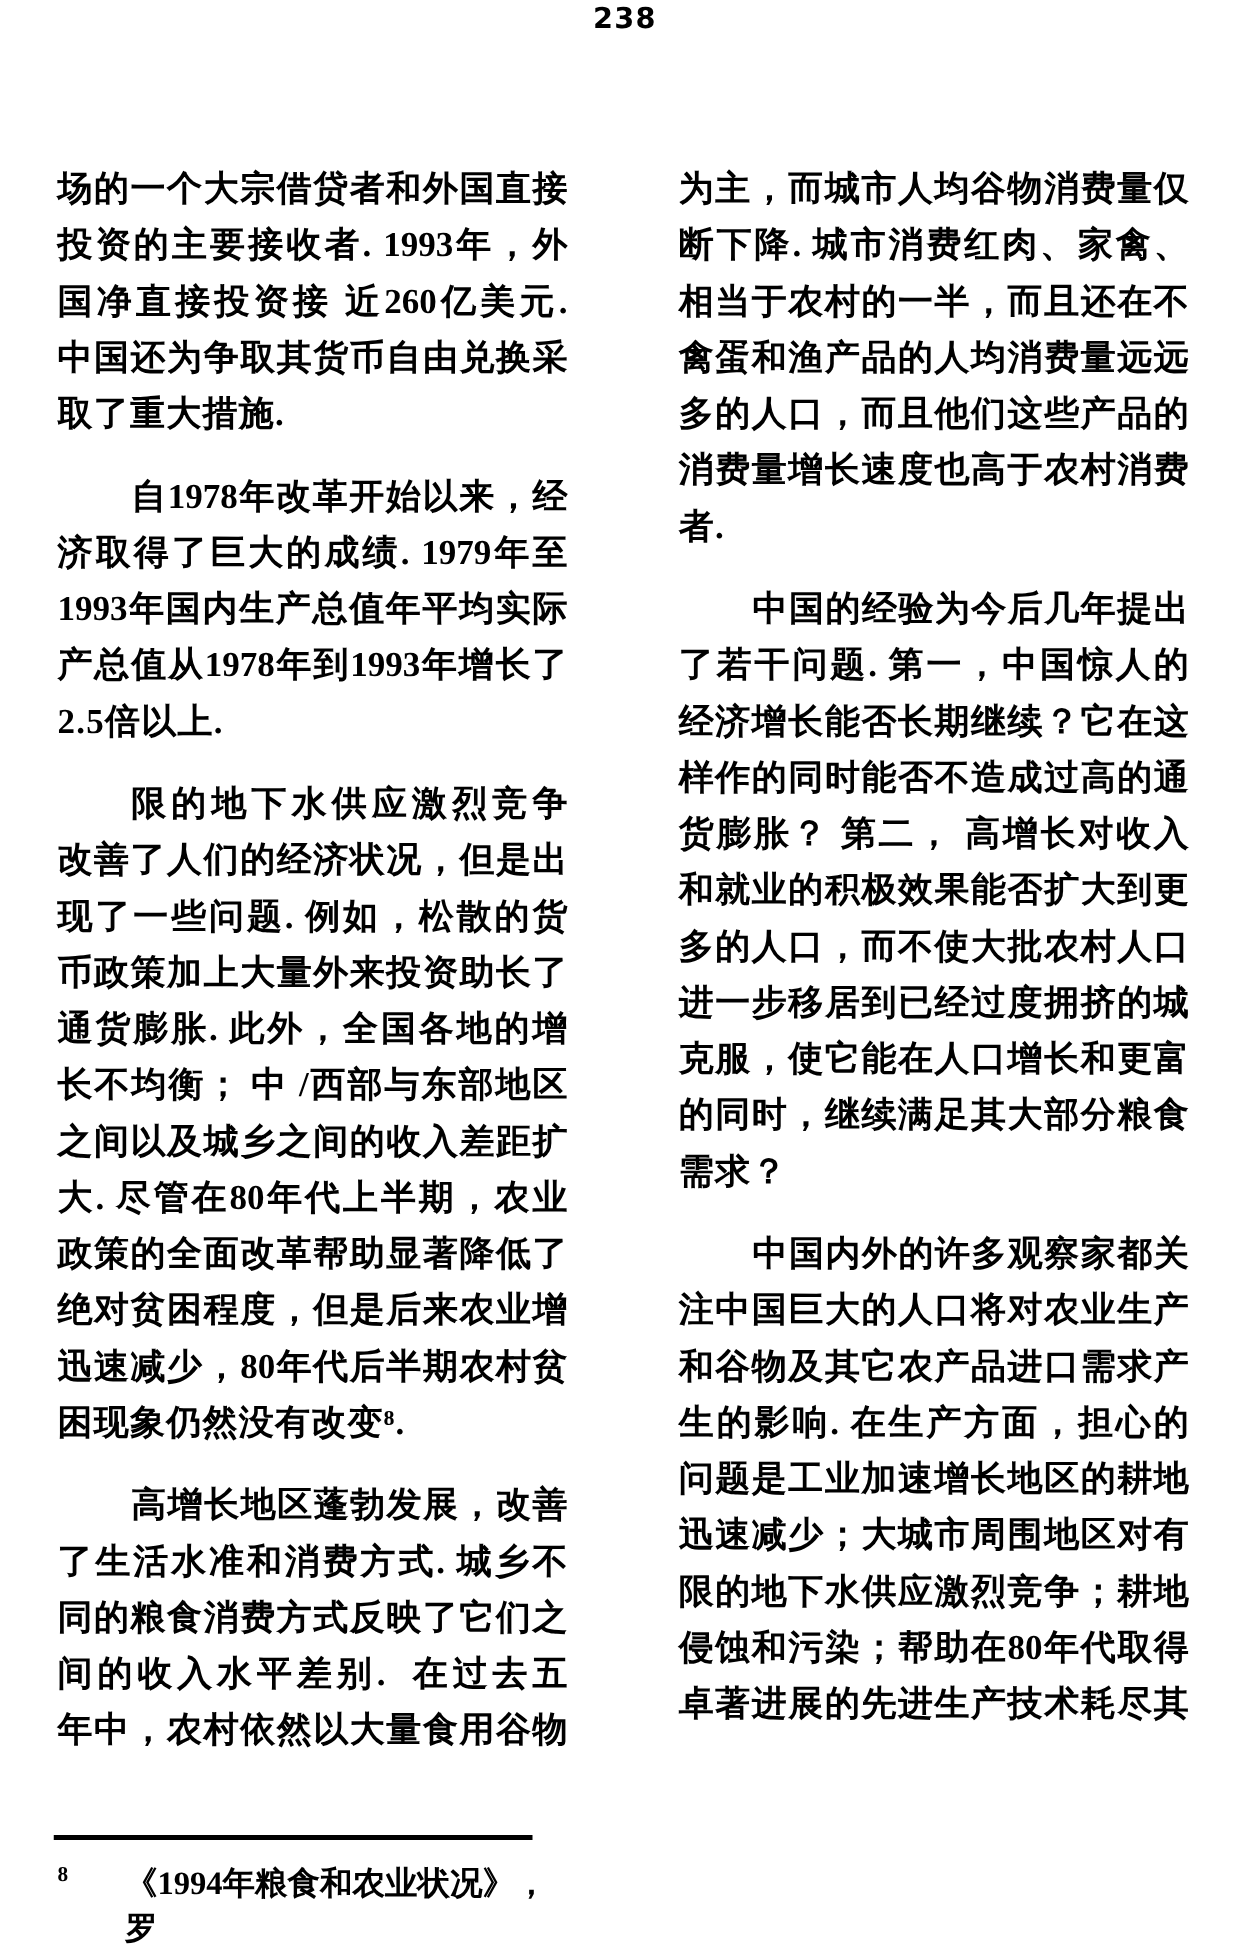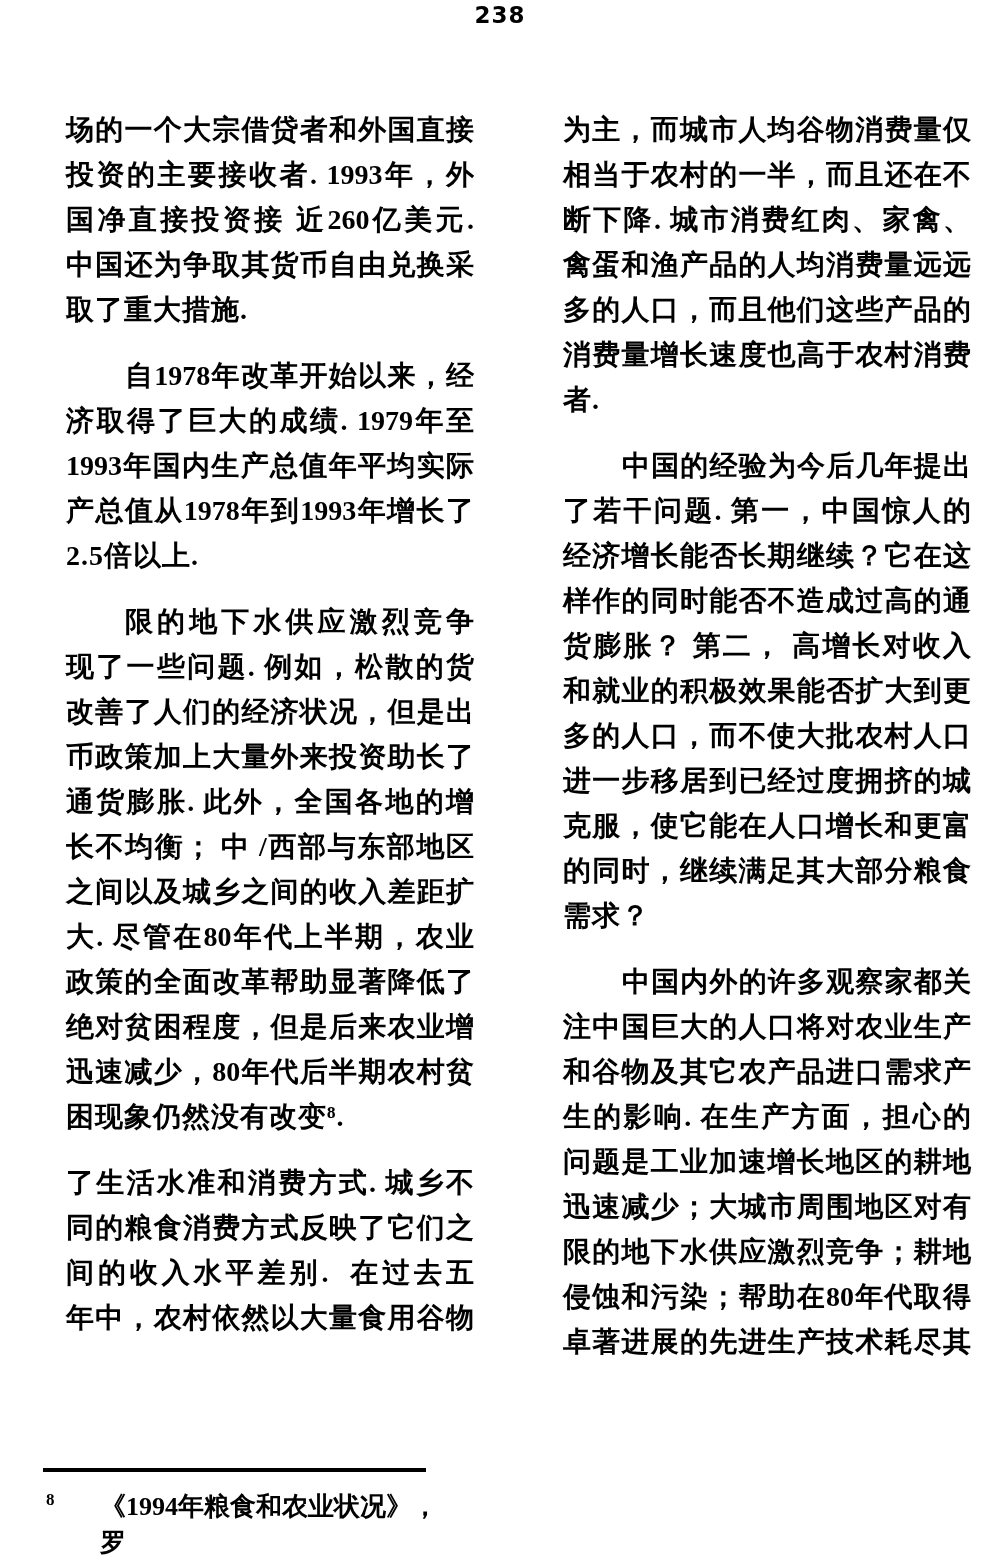--- a/index.html
+++ b/index.html
@@ -20,23 +20,22 @@
     left: 0;
     width: 100%;
     text-align: center;
     font-size: 23px;
     font-family: "DejaVu Sans", "Liberation Sans", sans-serif;
     font-weight: bold;
     letter-spacing: 1px;
   }
   .col {
     position: absolute;
-    top: 107px;
+    top: 129px;
     width: 408px;
-    margin-left: 20px;
   }
   .col-left  { left: 46px; }
   .col-right { left: 543px; }
   .para { margin: 0; }
   .para + .para { margin-top: 21px; }
   .line {
     height: 45px;
     line-height: 45px;
     font-size: 28px;
     text-align: justify;
@@ -92,44 +91,45 @@
       </div>
       <div class="para">
         <div class="line indent">自1978年改革开始以来，经</div>
         <div class="line">济取得了巨大的成绩. 1979年至</div>
         <div class="line">1993年国内生产总值年平均实际</div>
         <div class="line">产总值从1978年到1993年增长了</div>
         <div class="line end">2.5倍以上.</div>
       </div>
       <div class="para">
         <div class="line indent">限的地下水供应激烈竞争</div>
+        <div class="line">改善了人们的经济状况，但是出</div>
         <div class="line">现了一些问题. 例如，松散的货</div>
-        <div class="line">改善了人们的经济状况，但是出</div>
         <div class="line">币政策加上大量外来投资助长了</div>
         <div class="line">通货膨胀. 此外，全国各地的增</div>
         <div class="line">长不均衡； 中 /西部与东部地区</div>
         <div class="line">之间以及城乡之间的收入差距扩</div>
         <div class="line">大. 尽管在80年代上半期，农业</div>
         <div class="line">政策的全面改革帮助显著降低了</div>
         <div class="line">绝对贫困程度，但是后来农业增</div>
         <div class="line">迅速减少，80年代后半期农村贫</div>
         <div class="line end">困现象仍然没有改变⁸.</div>
       </div>
       <div class="para">
+        <div class="line indent">高增长地区蓬勃发展，改善</div>
         <div class="line">了生活水准和消费方式. 城乡不</div>
         <div class="line">同的粮食消费方式反映了它们之</div>
         <div class="line">间的收入水平差别.  在过去五</div>
         <div class="line">年中，农村依然以大量食用谷物</div>
       </div>
     </div>
   <div class="col col-right" id="right-col">
       <div class="para">
         <div class="line">为主，而城市人均谷物消费量仅</div>
+        <div class="line">断下降. 城市消费红肉、家禽、</div>
         <div class="line">相当于农村的一半，而且还在不</div>
-        <div class="line">断下降. 城市消费红肉、家禽、</div>
         <div class="line">禽蛋和渔产品的人均消费量远远</div>
         <div class="line">多的人口，而且他们这些产品的</div>
         <div class="line">消费量增长速度也高于农村消费</div>
         <div class="line end">者.</div>
       </div>
       <div class="para">
         <div class="line indent">中国的经验为今后几年提出</div>
         <div class="line">了若干问题. 第一，中国惊人的</div>
         <div class="line">经济增长能否长期继续？它在这</div>
         <div class="line">样作的同时能否不造成过高的通</div>

